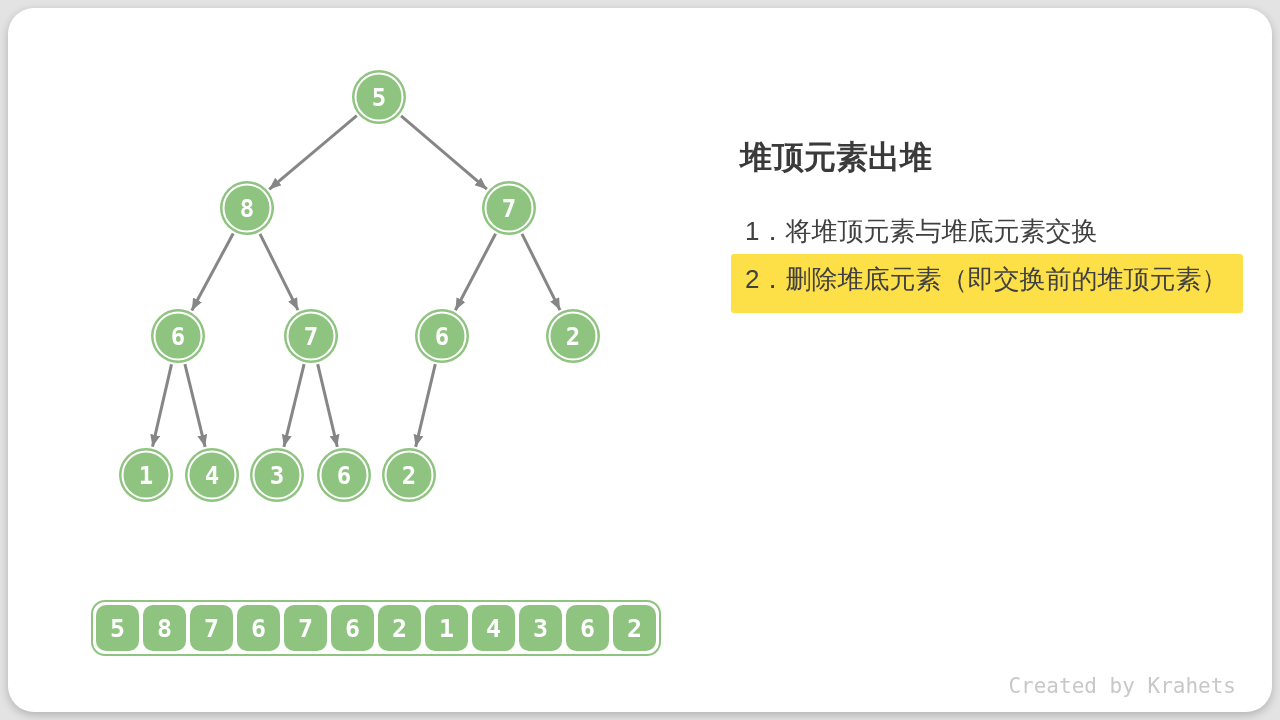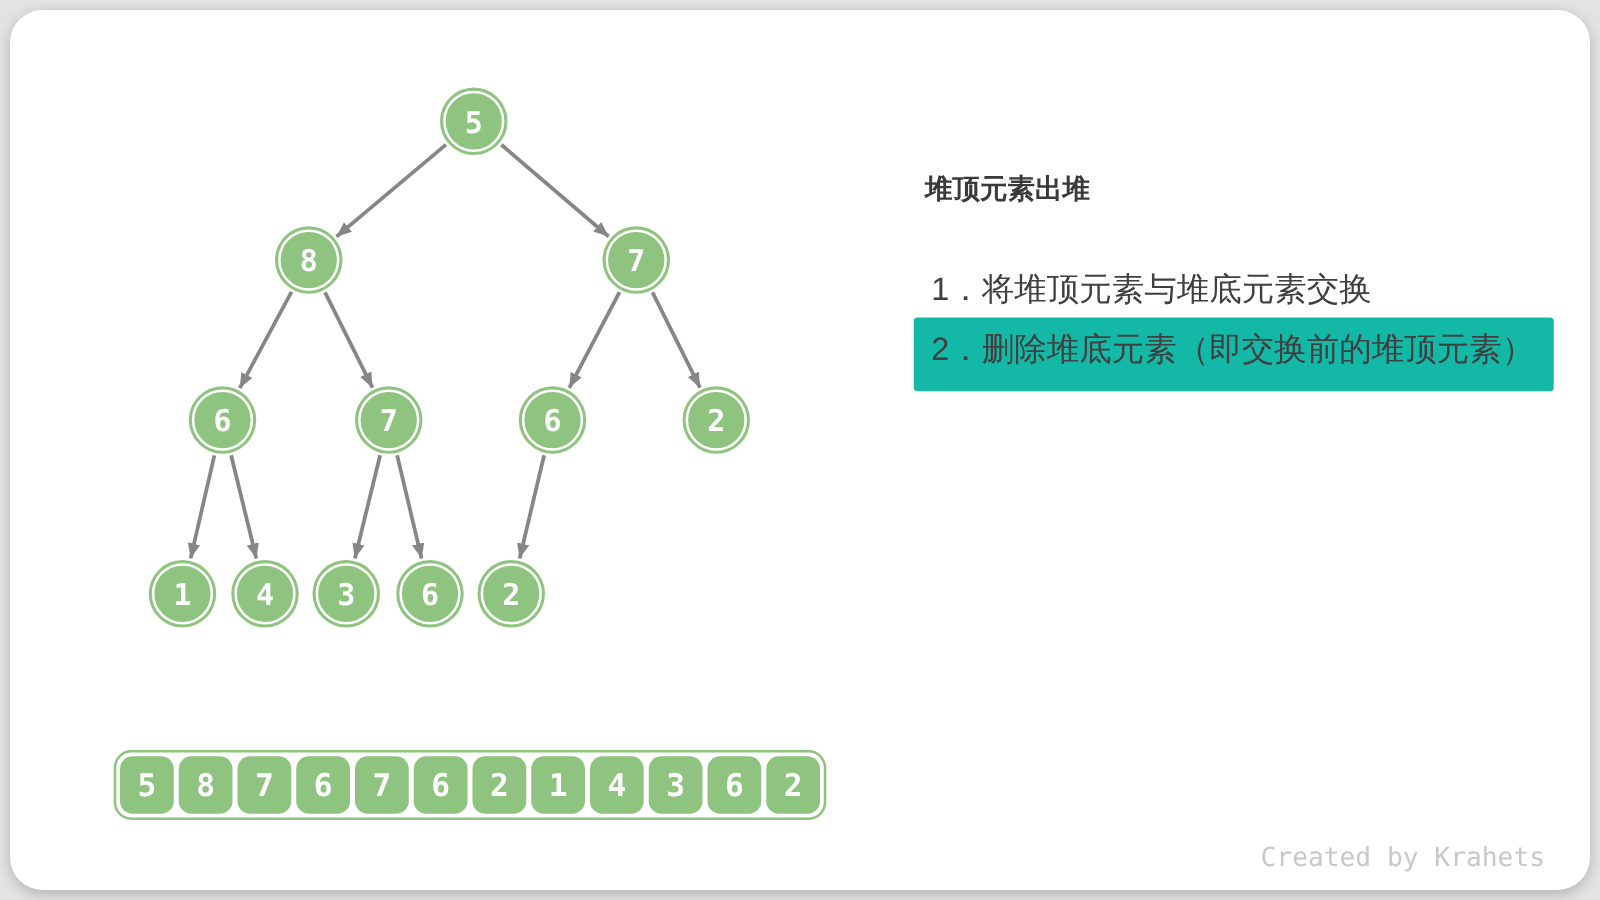--- a/index.html
+++ b/index.html
@@ -26,38 +26,38 @@
   .steps-panel {
     position: absolute;
     left: 715px;
     top: 120px;
     width: 510px;
   }
   .steps-title {
     position: absolute;
     left: 17px;
     top: 8px;
-    font-size: 22px;
+    font-size: 32px;
     font-weight: bold;
     color: #3a3a3a;
     white-space: nowrap;
   }
   .step {
     position: absolute;
     left: 8px;
     font-size: 26px;
     color: #404040;
     padding: 8px 16px 16px 14px;
     white-space: nowrap;
     border-radius: 3px;
     width: fit-content;
   }
   .step-1 { top: 78px; }
   .step-2 { top: 126px; }
-  .step.highlighted { background: #14b8a6; }
+  .step.highlighted { background: #fde047; }
   .heap-array {
     position: absolute;
     left: 83px;
     top: 592px;
     border: 2px solid #8ec47f;
     border-radius: 14px;
     background: #ffffff;
     padding: 3px;
     display: flex;
     gap: 4px;

